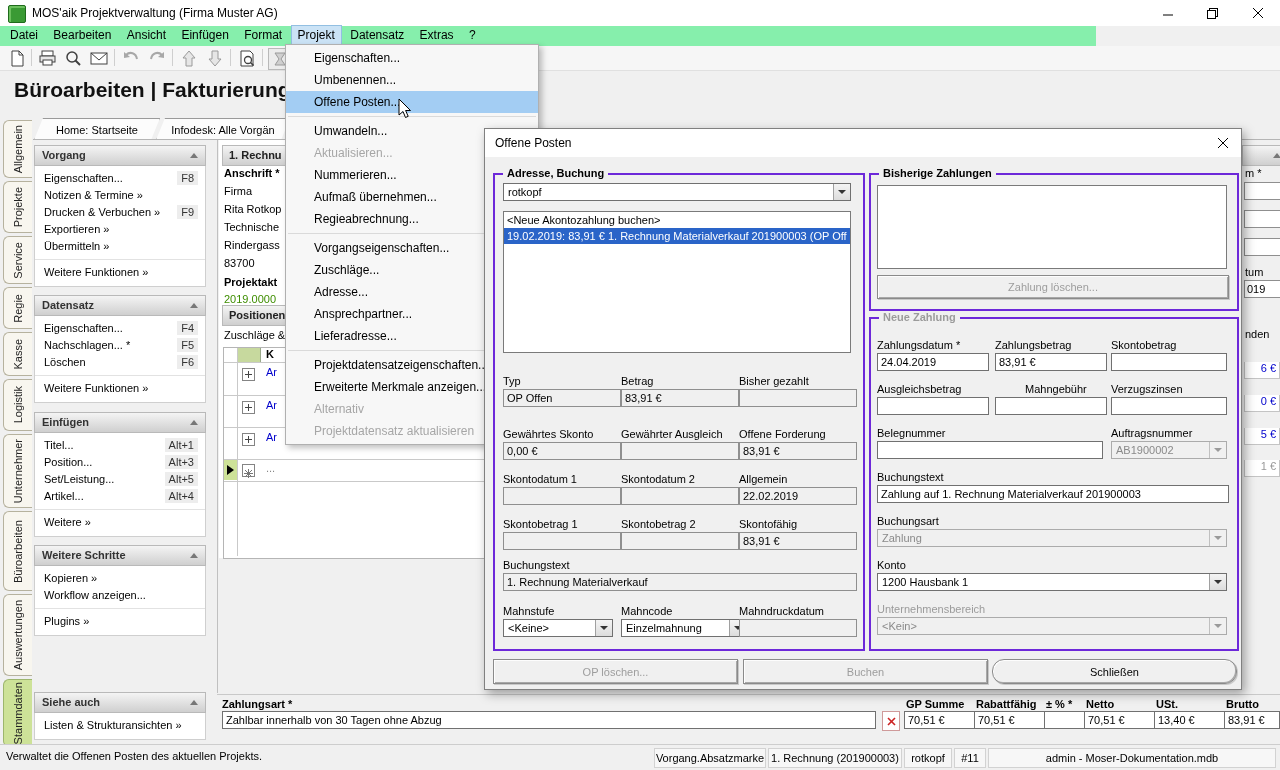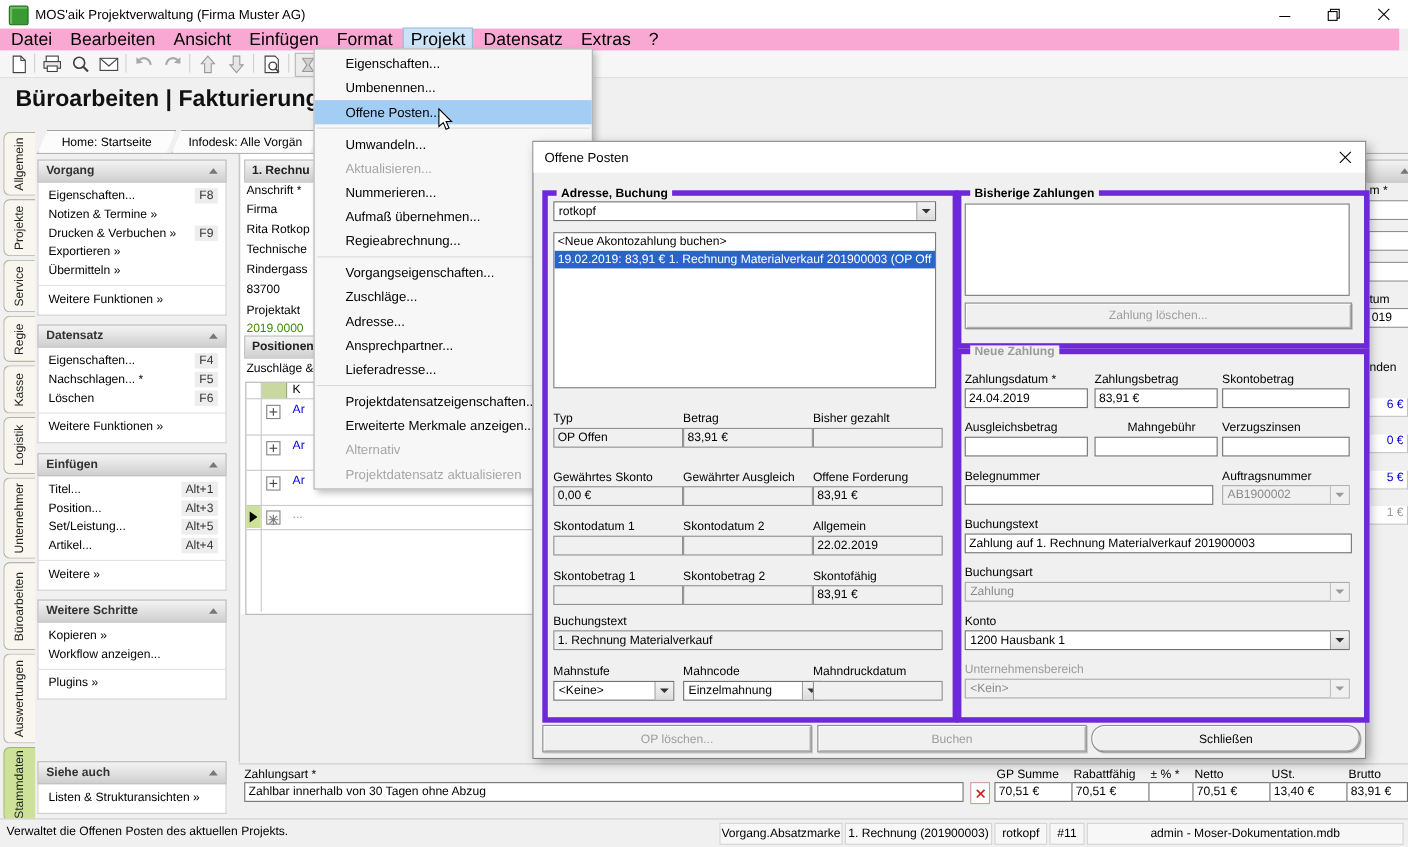--- a/index.html
+++ b/index.html
@@ -5,21 +5,21 @@
   html,body{margin:0;padding:0;background:#555;}
   .screen{position:relative;width:1280px;height:770px;background:#f0f0f0;overflow:hidden;
     font-family:"Liberation Sans",sans-serif;color:#000;}
   
   .titlebar{position:absolute;left:0;top:0;width:1280px;height:26px;background:#fff;}
   .app-icon{position:absolute;left:8px;top:5px;width:16px;height:16px;background:#3a9a34;
     border:1px solid #1f6b1c;border-radius:2px;box-shadow:inset 2px 2px 0 #6cc05e;}
   .title-text{position:absolute;left:32px;top:6px;font-size:12px;}
   .winbtn{position:absolute;top:0;width:45px;height:26px;display:flex;align-items:center;justify-content:center;}
   
-  .menubar{position:absolute;left:0;top:26px;width:1272px;height:20px;background:#f9a8d4;font-size:16px;}
+  .menubar{position:absolute;left:0;top:26px;width:1096px;height:20px;background:#86efac;font-size:12px;}
   .mbar-item{display:inline-block;padding:2px 6px;margin-top:0;}
   .mbar-item.active{background:#cbe3f6;outline:1px solid #92bfe2;}
   
   .toolbar{position:absolute;left:0;top:46px;width:1280px;height:24px;background:#f6f6f6;border-bottom:1px solid #e0e0e0;}
   .tbtn{position:absolute;top:2px;width:22px;height:20px;display:flex;align-items:center;justify-content:center;}
   .tsep{position:absolute;top:3px;width:1px;height:17px;background:#cfcfcf;}
   .tbox{border:1px solid #b9b9b9;background:#ececec;}
   
   .heading{position:absolute;left:14px;top:78px;font-size:21px;font-weight:bold;color:#111;white-space:nowrap;}
   .doctab{position:absolute;top:118px;height:21px;background:#fcfcfc;border:1px solid #9a9a9a;border-bottom:none;
@@ -40,42 +40,42 @@
   .tp-body{background:#fff;border:1px solid #cfcfcf;border-top:none;padding:4px 0 5px 0;}
   .tp-item{position:relative;height:17px;line-height:17px;font-size:11px;padding-left:9px;white-space:nowrap;}
   .tp-key{position:absolute;right:7px;top:1px;background:#ededed;padding:0 4px;height:14px;line-height:14px;font-size:11px;color:#333;}
   .tp-div{height:1px;background:#e2e2e2;margin:4px 0;}
   
   .formarea{position:absolute;left:217px;top:140px;width:1063px;height:553px;background:#f0f0f0;border-left:1px solid #c0c0c0;}
   .whiteblock{position:absolute;background:#fff;}
   .sect-head{position:absolute;height:19px;background:linear-gradient(#f4f4f4,#cfcfcf);border:1px solid #b9b9b9;
     font-size:11px;font-weight:bold;color:#222;line-height:18px;padding-left:6px;}
   .frag{position:absolute;font-size:11px;white-space:nowrap;}
-  .frag.b{font-weight:normal;}
+  .frag.b{font-weight:bold;}
   .miniinput{position:absolute;background:#fff;border:1px solid #8f8f8f;height:16px;}
   .cell-eur{position:absolute;width:31px;height:16px;font-size:11px;color:#0000cc;text-align:right;padding-right:3px;
     border:1px solid #c4c4c4;border-top:none;background:#fff;}
   .expander{position:absolute;width:11px;height:11px;background:#fff;border:1px solid #848484;}
   .expander:before{content:"";position:absolute;left:2px;top:5px;width:7px;height:1px;background:#444;}
   .expander:after{content:"";position:absolute;left:5px;top:2px;width:1px;height:7px;background:#444;}
   .gridline{position:absolute;background:#c9c9c9;}
   
   .menu{position:absolute;left:285px;top:44px;width:252px;background:#f7f7f7;border:1px solid #b0b0b0;
     box-shadow:3px 3px 6px rgba(0,0,0,.25);z-index:50;padding:2px 0;}
   .mi{height:22px;line-height:22px;font-size:12px;padding-left:28px;white-space:nowrap;}
   .mi.hl{background:#a3cdf3;}
   .mi.dis{color:#a6a6a6;}
   .msep{height:1px;background:#dadada;margin:3px 2px;}
   
   .dialog{position:absolute;left:484px;top:128px;width:758px;height:562px;background:#f0f0f0;
     border:1px solid #808080;box-shadow:3px 4px 10px rgba(0,0,0,.35);z-index:100;box-sizing:border-box;}
   .dlg-title{position:absolute;left:0;top:0;width:100%;height:28px;background:#fff;}
   .dlg-title span{position:absolute;left:10px;top:7px;font-size:12px;}
   .dlg-close{position:absolute;right:2px;top:0;width:32px;height:28px;display:flex;align-items:center;justify-content:center;font-size:15px;}
-  .grp{position:absolute;border:5px solid #6d28d9;}
+  .grp{position:absolute;border:2px solid #6d28d9;}
   .grp-label{position:absolute;top:-8px;left:8px;background:#f0f0f0;padding:0 4px;font-size:11px;font-weight:bold;}
   .grp-label.gray{color:#9b9b9b;font-weight:bold;}
   .lbl{position:absolute;font-size:11px;white-space:nowrap;}
   .lbl.gray{color:#9b9b9b;}
   .ro{position:absolute;height:16px;background:#f0f0f0;border:1px solid #8f8f8f;font-size:11px;line-height:16px;padding:0 3px;white-space:nowrap;overflow:hidden;}
   .inp{position:absolute;height:16px;background:#fff;border:1px solid #707070;font-size:11px;padding:0 3px;
     font-family:"Liberation Sans",sans-serif;margin:0;}
   .combo{position:absolute;height:18px;background:#fff;border:1px solid #707070;font-size:11px;box-sizing:border-box;}
   .combo .ctext{position:absolute;left:4px;top:2px;white-space:nowrap;}
   .combo .cbtn{position:absolute;right:0;top:0;bottom:0;width:16px;background:linear-gradient(#f4f4f4,#dcdcdc);

